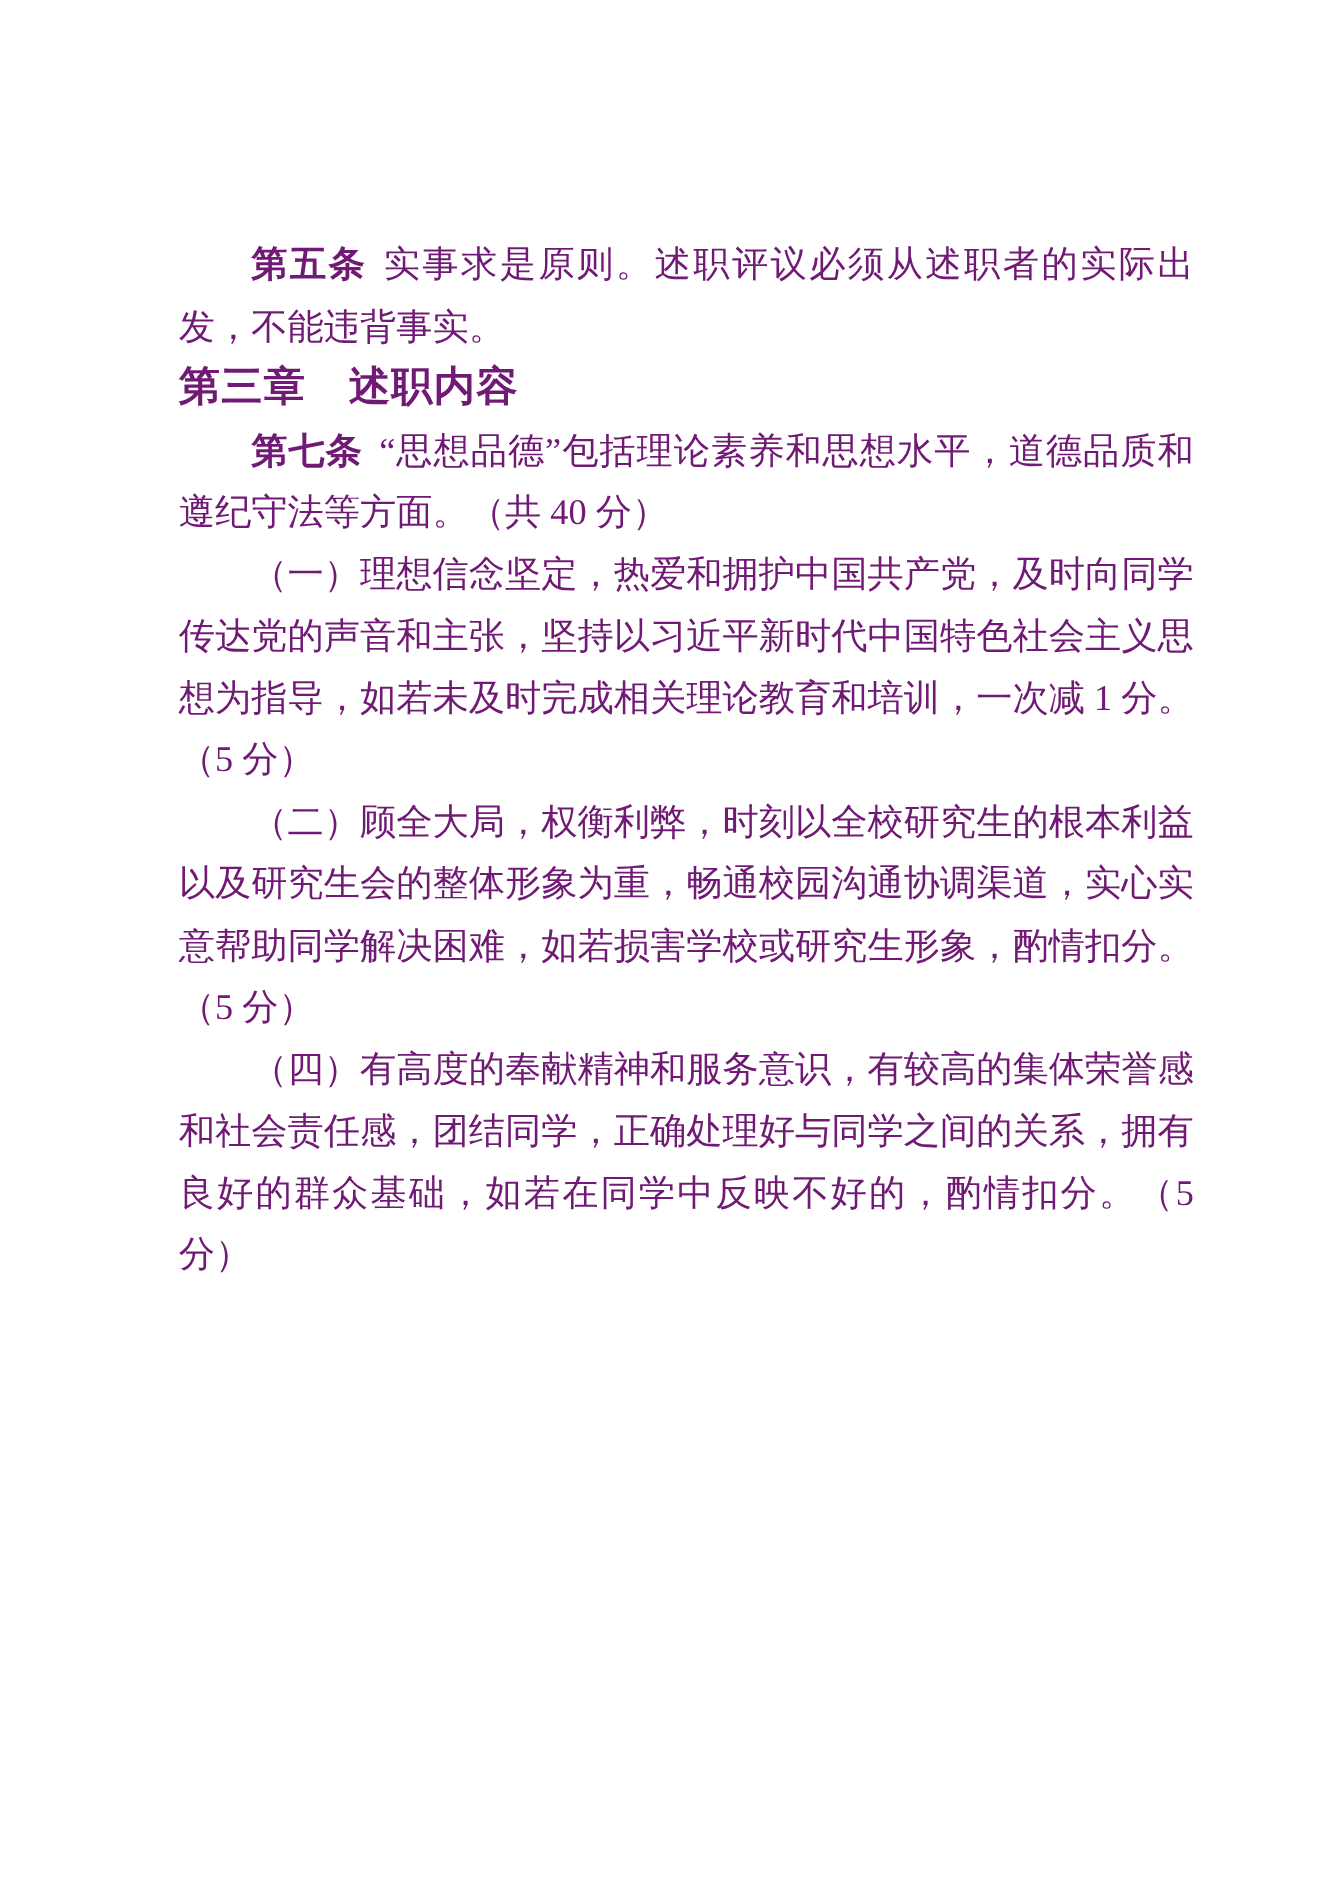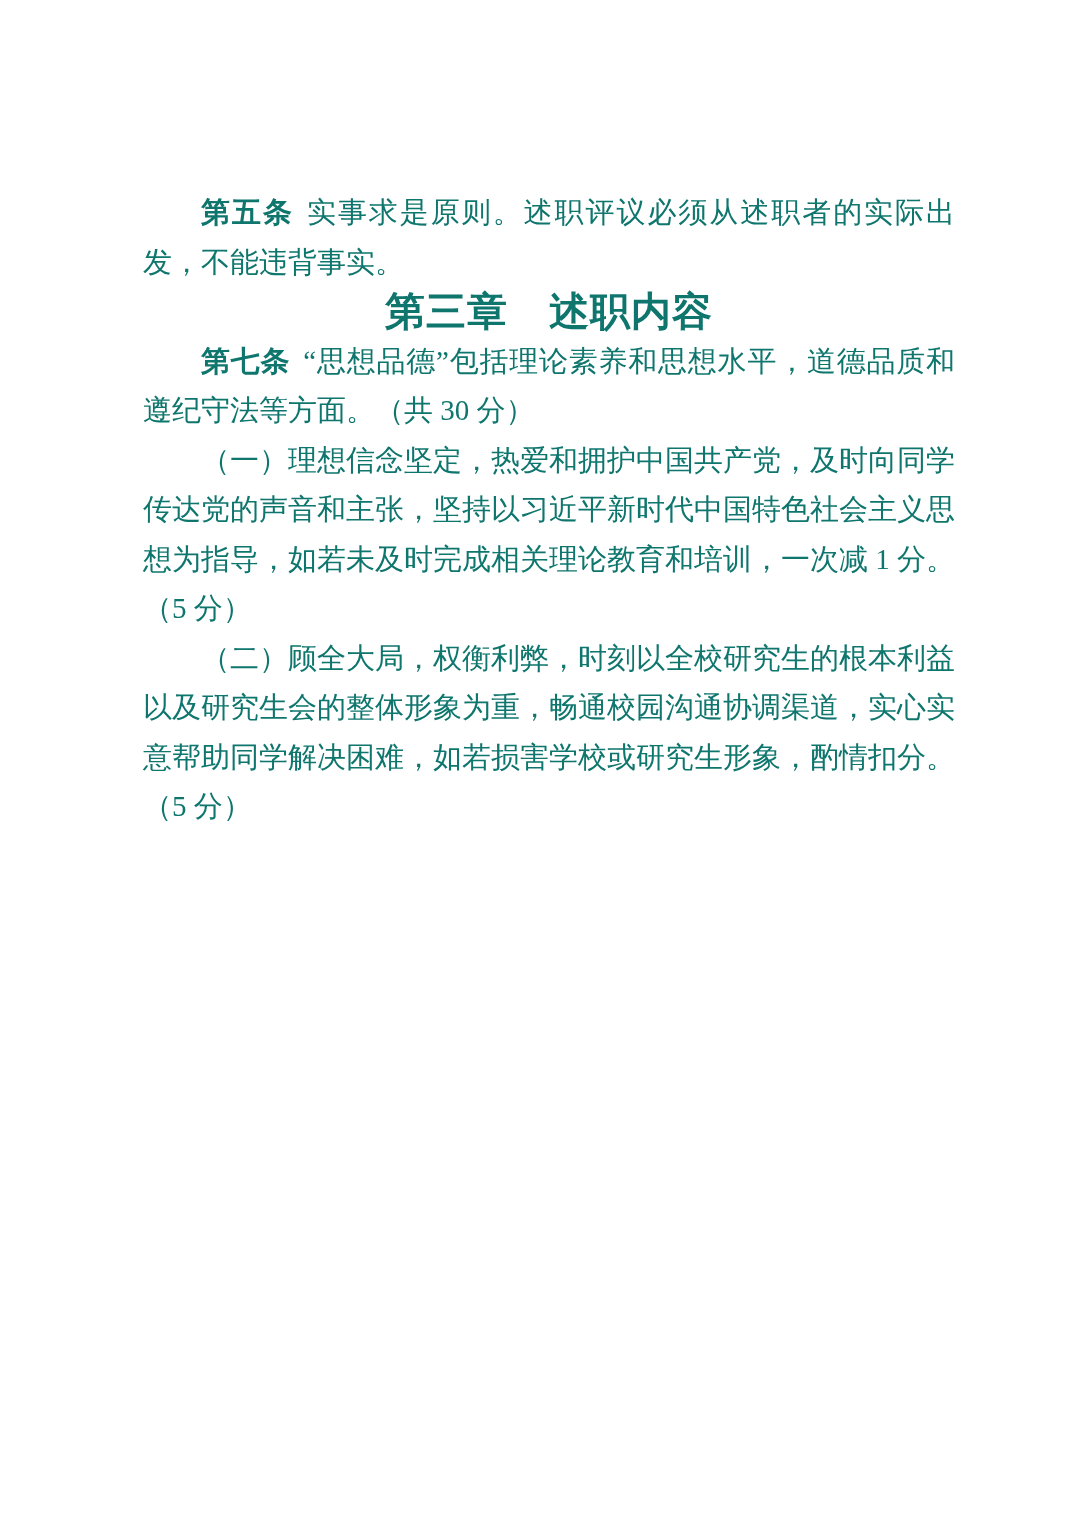--- a/index.html
+++ b/index.html
@@ -19,47 +19,49 @@
     background: #ffffff;
   }
   .text-block {
     position: absolute;
     left: 143px;
     top: 188px;
     width: 812px;
     font-family: "Liberation Serif", "DejaVu Serif", serif;
     font-size: 29px;
     line-height: 49.5px;
-    color: #0f766e;
+    color: #701a75;
     text-align: justify;
     text-justify: inter-character;
   }
   .text-block p {
     margin: 0;
     padding: 0;
   }
   p.para {
     text-indent: 2em;
   }
   p.heading {
     text-indent: 0;
-    text-align: center;
+    text-align: left;
     font-weight: 700;
-    font-size: 40px;
+    font-size: 33px;
     letter-spacing: 1px;
+    font-family: Liberation Mono, monospace;
   }
   span.label {
     font-weight: 700;
     margin-right: 0.45em;
   }
 </style>
 </head>
 <body>
 
 <div class="page">
   <div class="text-block" id="doc-body">
       <p class="para"><span class="label">第五条</span><span>实事求是原则。述职评议必须从述职者的实际出发，不能违背事实。</span></p>
       <p class="heading">第三章　述职内容</p>
-      <p class="para"><span class="label">第七条</span><span>“思想品德”包括理论素养和思想水平，道德品质和遵纪守法等方面。（共 30 分）</span></p>
+      <p class="para"><span class="label">第七条</span><span>“思想品德”包括理论素养和思想水平，道德品质和遵纪守法等方面。（共 40 分）</span></p>
       <p class="para"><span>（一）理想信念坚定，热爱和拥护中国共产党，及时向同学传达党的声音和主张，坚持以习近平新时代中国特色社会主义思想为指导，如若未及时完成相关理论教育和培训，一次减 1 分。（5 分）</span></p>
       <p class="para"><span>（二）顾全大局，权衡利弊，时刻以全校研究生的根本利益以及研究生会的整体形象为重，畅通校园沟通协调渠道，实心实意帮助同学解决困难，如若损害学校或研究生形象，酌情扣分。（5 分）</span></p>
+      <p class="para"><span>（四）有高度的奉献精神和服务意识，有较高的集体荣誉感和社会责任感，团结同学，正确处理好与同学之间的关系，拥有良好的群众基础，如若在同学中反映不好的，酌情扣分。（5 分）</span></p>
     </div>
 </div>
 
 </body></html>

